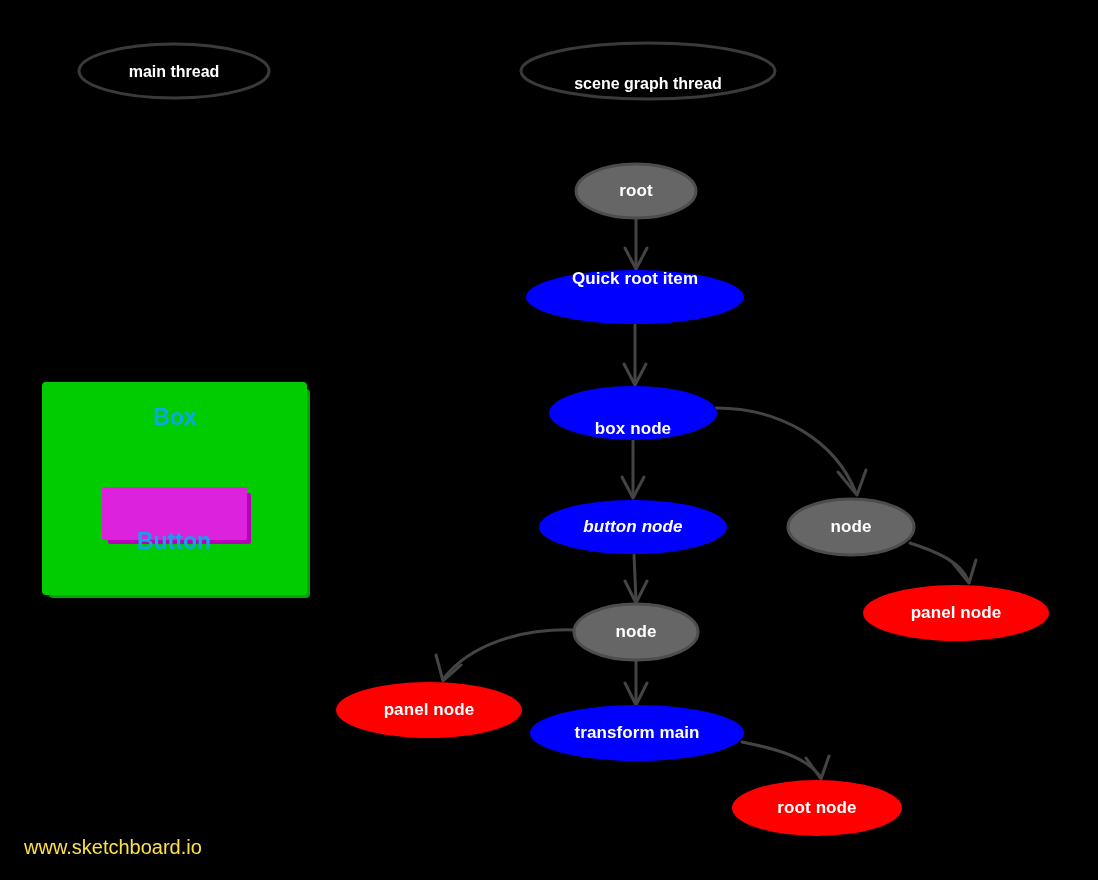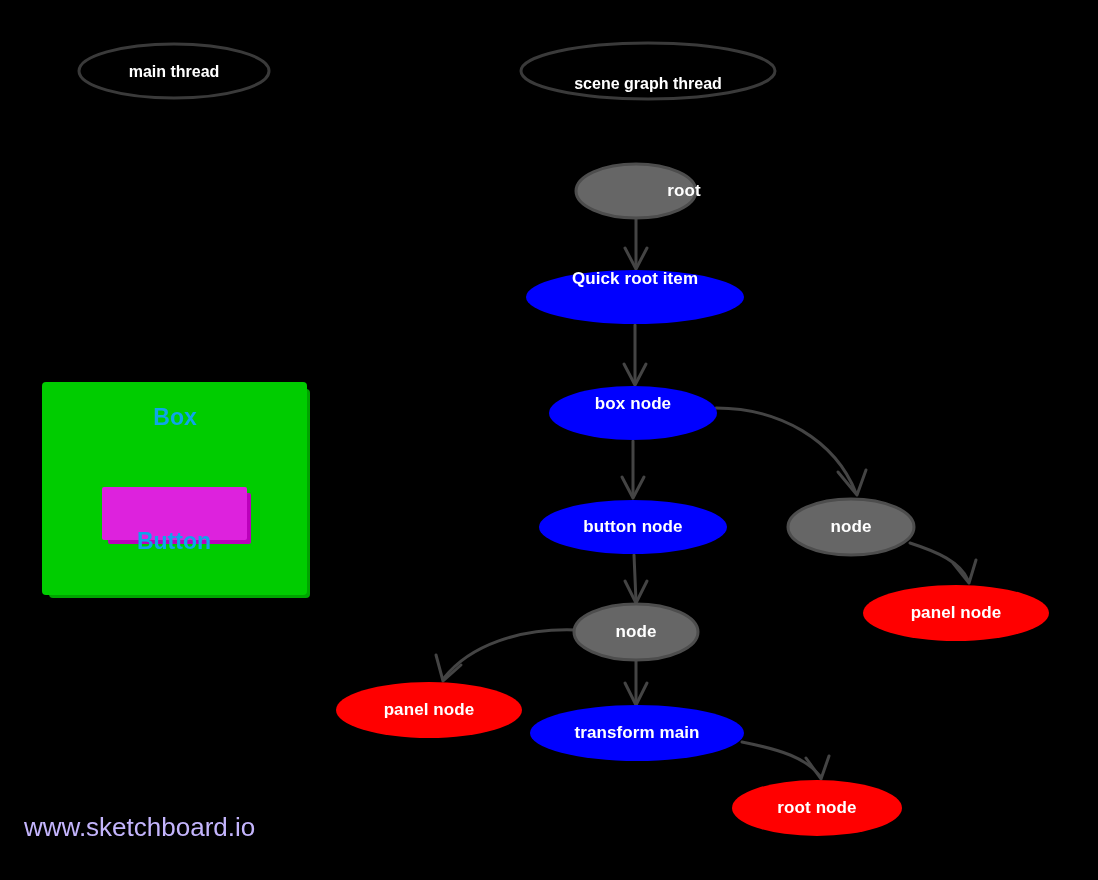--- a/index.html
+++ b/index.html
@@ -38,23 +38,23 @@
     font-weight: bold;
     font-size: 16px;
     font-family: "Liberation Sans", sans-serif;
     white-space: nowrap;
     transform: translate(-50%, -50%);
     pointer-events: none;
   }
   .watermark {
     position: absolute;
     left: 24px;
-    top: 812px;
-    color: #c4b5fd;
-    font-size: 26px;
+    top: 836px;
+    color: #fde047;
+    font-size: 20px;
     font-family: "Liberation Sans", sans-serif;
     white-space: nowrap;
   }
   .box-label {
     position: absolute;
     color: #0ea5e9;
     font-weight: bold;
     font-size: 23px;
     font-family: "Liberation Sans", sans-serif;
     white-space: nowrap;
@@ -134,24 +134,24 @@
   <ellipse cx="637" cy="733" rx="107" ry="28" fill="#0000ff"></ellipse>
   <ellipse cx="817" cy="808" rx="85" ry="28" fill="#ff0000"></ellipse>
 </svg>
 
 <div class="thread-label" style="left:174px; top:72px;">main thread</div>
 <div class="thread-label" style="left:648px; top:72px;margin-top:12px;">scene graph thread</div>
 
 <div class="box-label" style="left:175px; top:417px;">Box</div>
 <div class="box-label" style="left:174px; top:541px;">Button</div>
 
-<div class="node-label" style="left:636px; top:191px;margin-left:48px;">root</div>
+<div class="node-label" style="left:636px; top:191px;">root</div>
 <div class="node-label" style="left:635px; top:279px;">Quick root item</div>
-<div class="node-label" style="left:633px; top:404px;">box node</div>
-<div class="node-label" style="left:633px; top:527px;">button node</div>
+<div class="node-label" style="left:633px; top:429px;">box node</div>
+<div class="node-label" style="left:633px; top:527px;font-style:italic;">button node</div>
 <div class="node-label" style="left:851px; top:527px;">node</div>
 <div class="node-label" style="left:956px; top:613px;">panel node</div>
 <div class="node-label" style="left:636px; top:632px;">node</div>
 <div class="node-label" style="left:429px; top:710px;">panel node</div>
 <div class="node-label" style="left:637px; top:733px;">transform main</div>
 <div class="node-label" style="left:817px; top:808px;">root node</div>
 
 <div class="watermark">www.sketchboard.io</div>
 
 </body></html>

